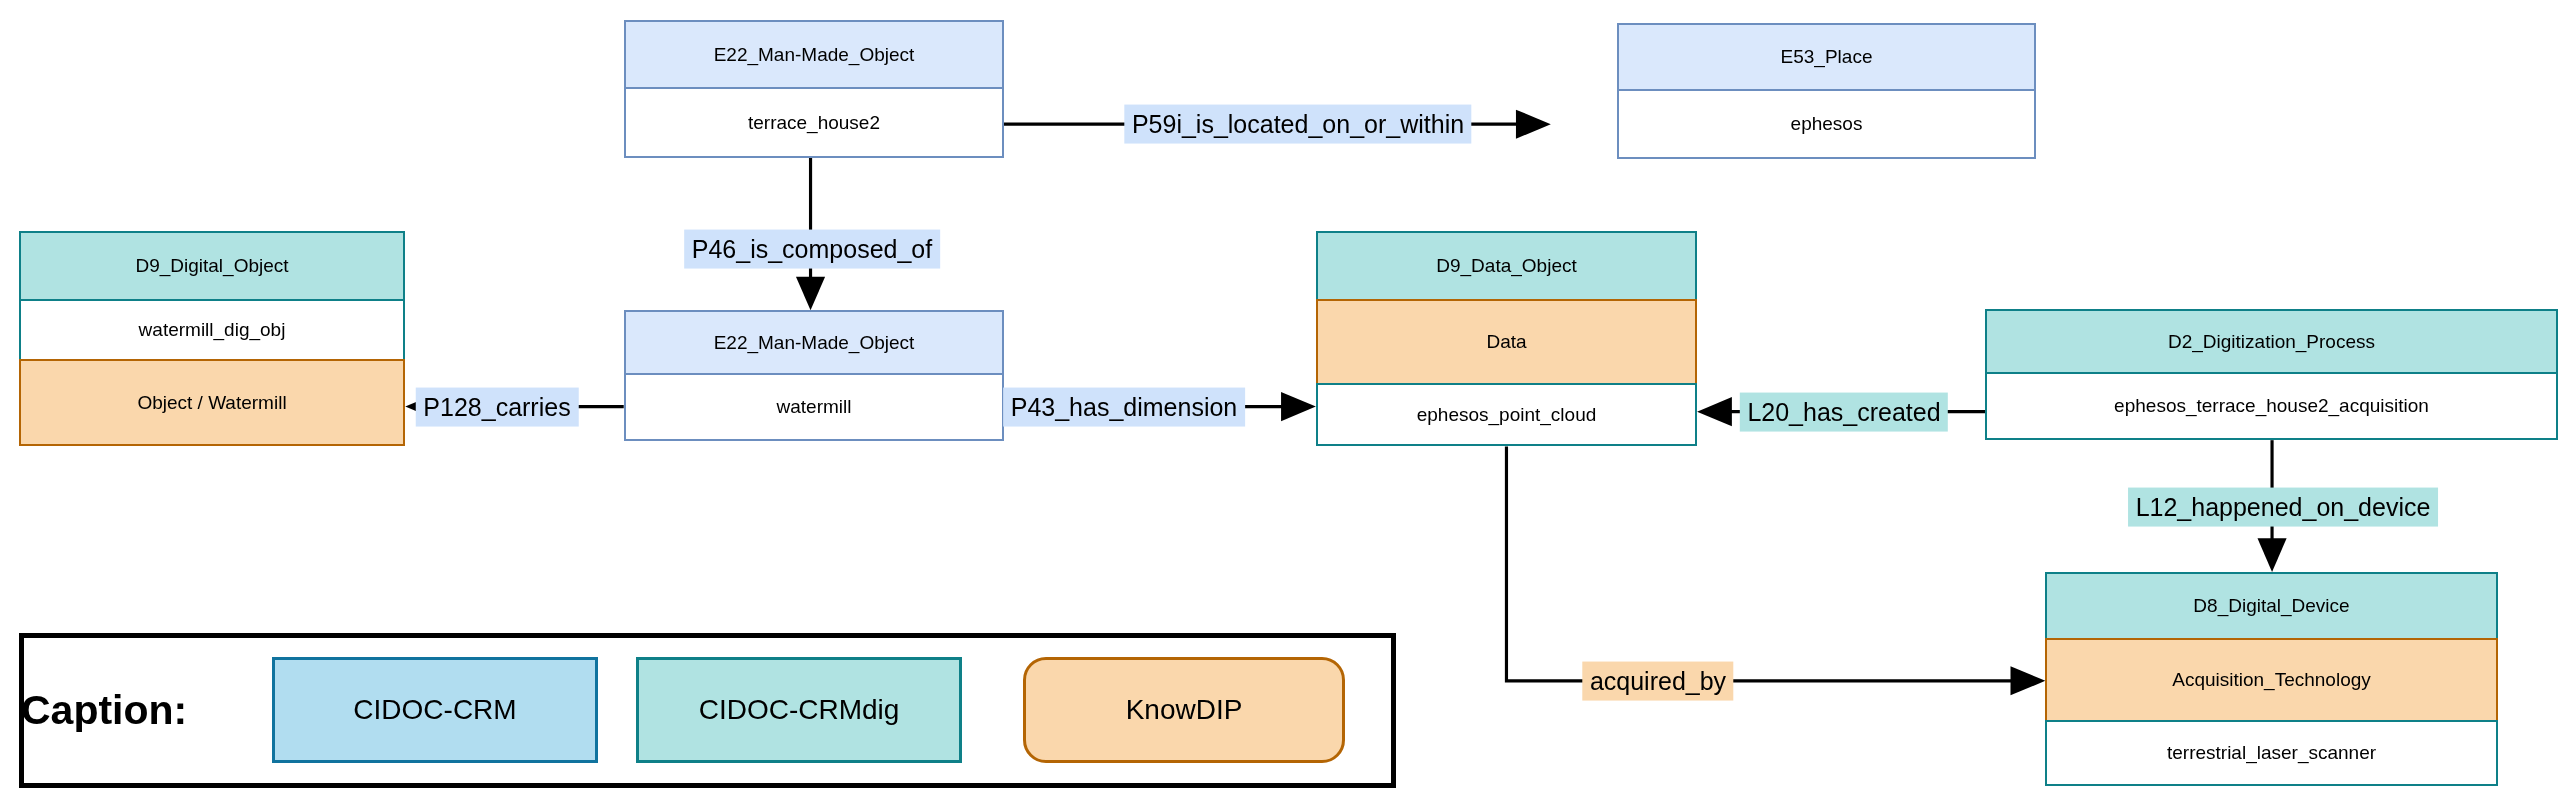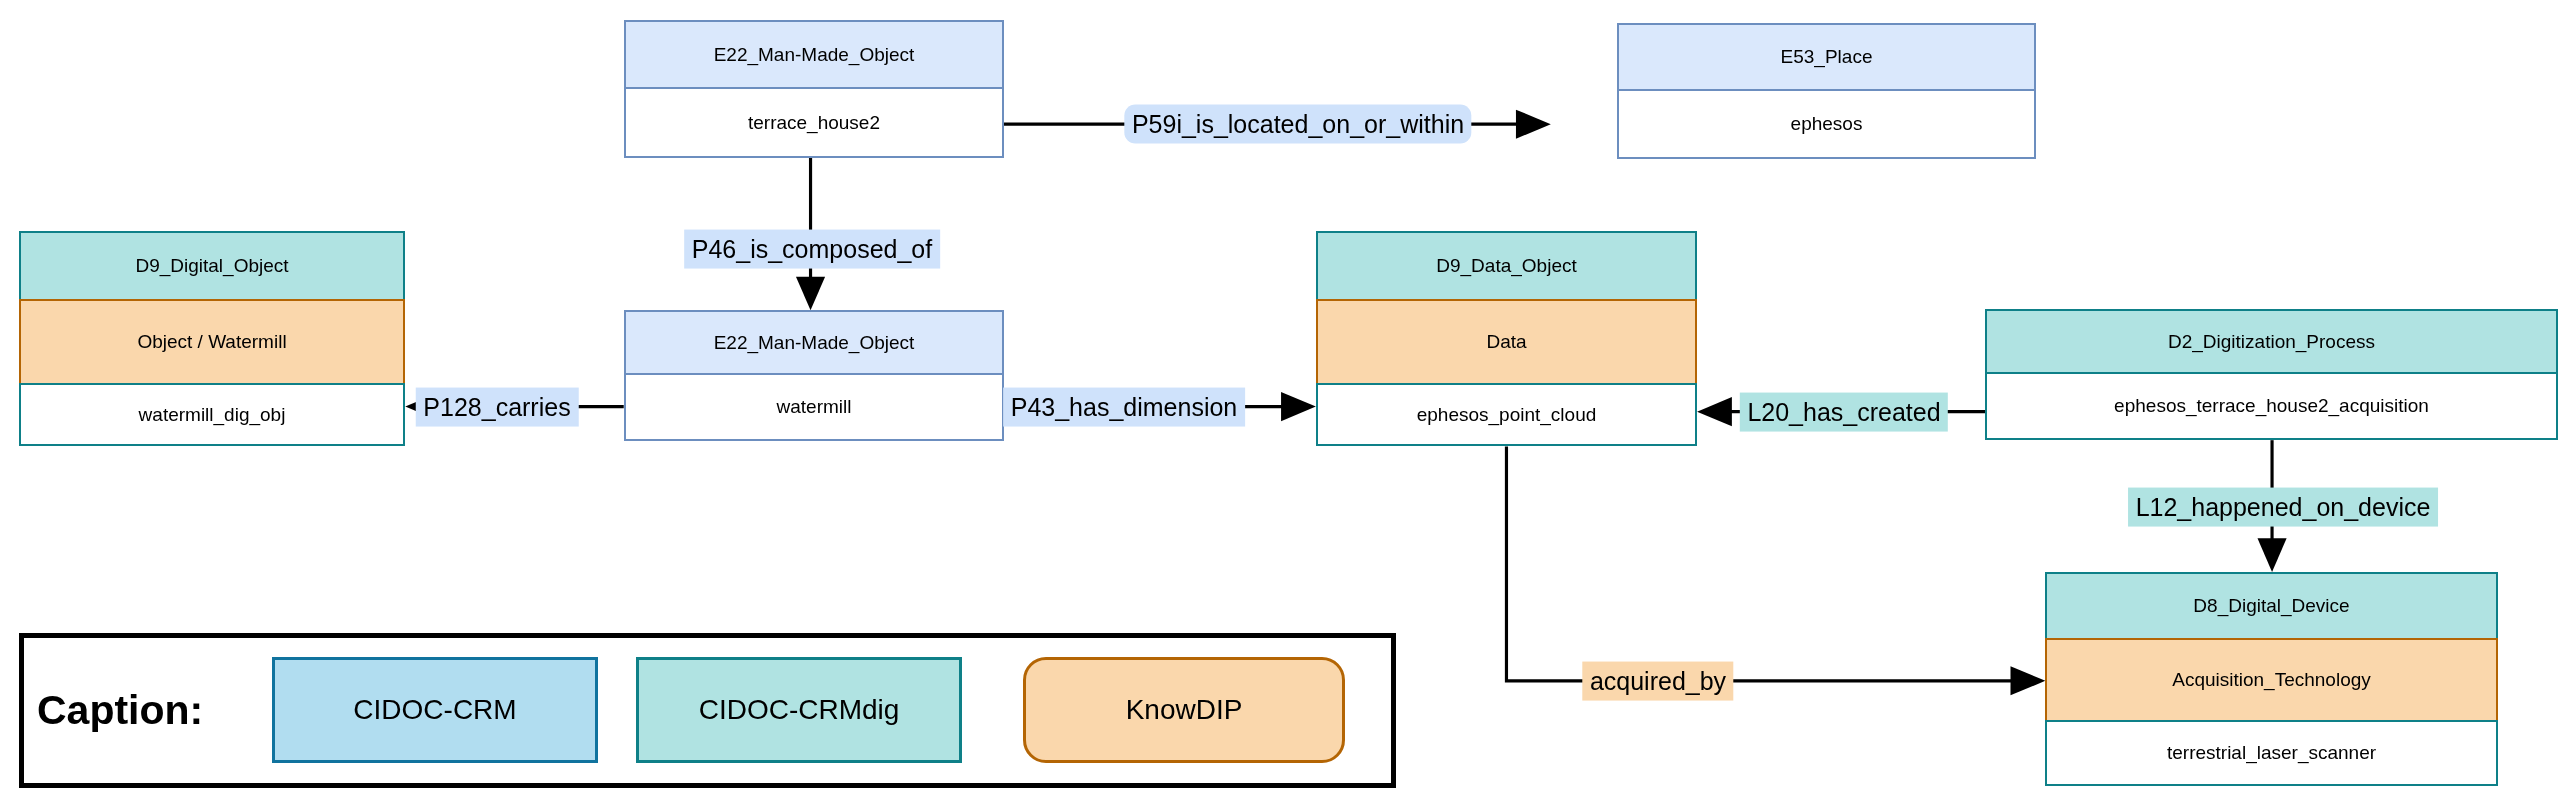--- a/index.html
+++ b/index.html
@@ -44,35 +44,35 @@
 
   
   .edge-label{
     position:absolute;transform:translate(-50%,-50%);
     font-size:25px;line-height:1.1;white-space:nowrap;
     padding:5.7px 7.6px;
   }
   .lbl-crm{background:#cfe2fb;}
   .lbl-dig{background:#b0e3e2;}
   .lbl-kdp{background:#fad7ac;}
-  #label-p59i{left:1298px;top:124px;border-radius:11px;}
+  #label-p59i{left:1298px;top:124px;}
   #label-p46{left:812px;top:249px;}
   #label-p128{left:497px;top:407px;}
   #label-p43{left:1112px;top:407px;margin-left:12px;}
   #label-l20{left:1844px;top:412px;}
   #label-l12{left:2283px;top:507px;}
   #label-acquired-by{left:1658px;top:681px;}
 
   
   #caption-box{
     position:absolute;left:19px;top:633px;width:1377px;height:155px;
     box-sizing:border-box;border:5.7px solid #000;background:#fff;
   }
   #caption-title{
-    position:absolute;left:37px;top:710px;transform:translateY(-50%);
+    position:absolute;left:21px;top:710px;transform:translateY(-50%);
     font-size:41px;font-weight:bold;
   }
   .legend-swatch{
     position:absolute;box-sizing:border-box;top:657px;height:106px;
     border:3.2px solid transparent;
     display:flex;align-items:center;justify-content:center;
     font-size:28px;
   }
   #legend-cidoc-crm{left:272px;width:326px;}
   #legend-cidoc-crmdig{left:636px;width:326px;}
@@ -131,22 +131,22 @@
     <div class="band band-white-crm b2">ephesos</div>
   </div>
 
   <div class="node" id="node-watermill">
     <div class="band band-crm b1">E22_Man-Made_Object</div>
     <div class="band band-white-crm b2">watermill</div>
   </div>
 
   <div class="node" id="node-digital-object">
     <div class="band band-dig b1">D9_Digital_Object</div>
+    <div class="band band-white-dig b3">watermill_dig_obj</div>
     <div class="band band-kdp b2">Object / Watermill</div>
-    <div class="band band-white-dig b3">watermill_dig_obj</div>
   </div>
 
   <div class="node" id="node-data-object">
     <div class="band band-dig b1">D9_Data_Object</div>
     <div class="band band-kdp b2">Data</div>
     <div class="band band-white-dig b3">ephesos_point_cloud</div>
   </div>
 
   <div class="node" id="node-digitization-process">
     <div class="band band-dig b1">D2_Digitization_Process</div>

